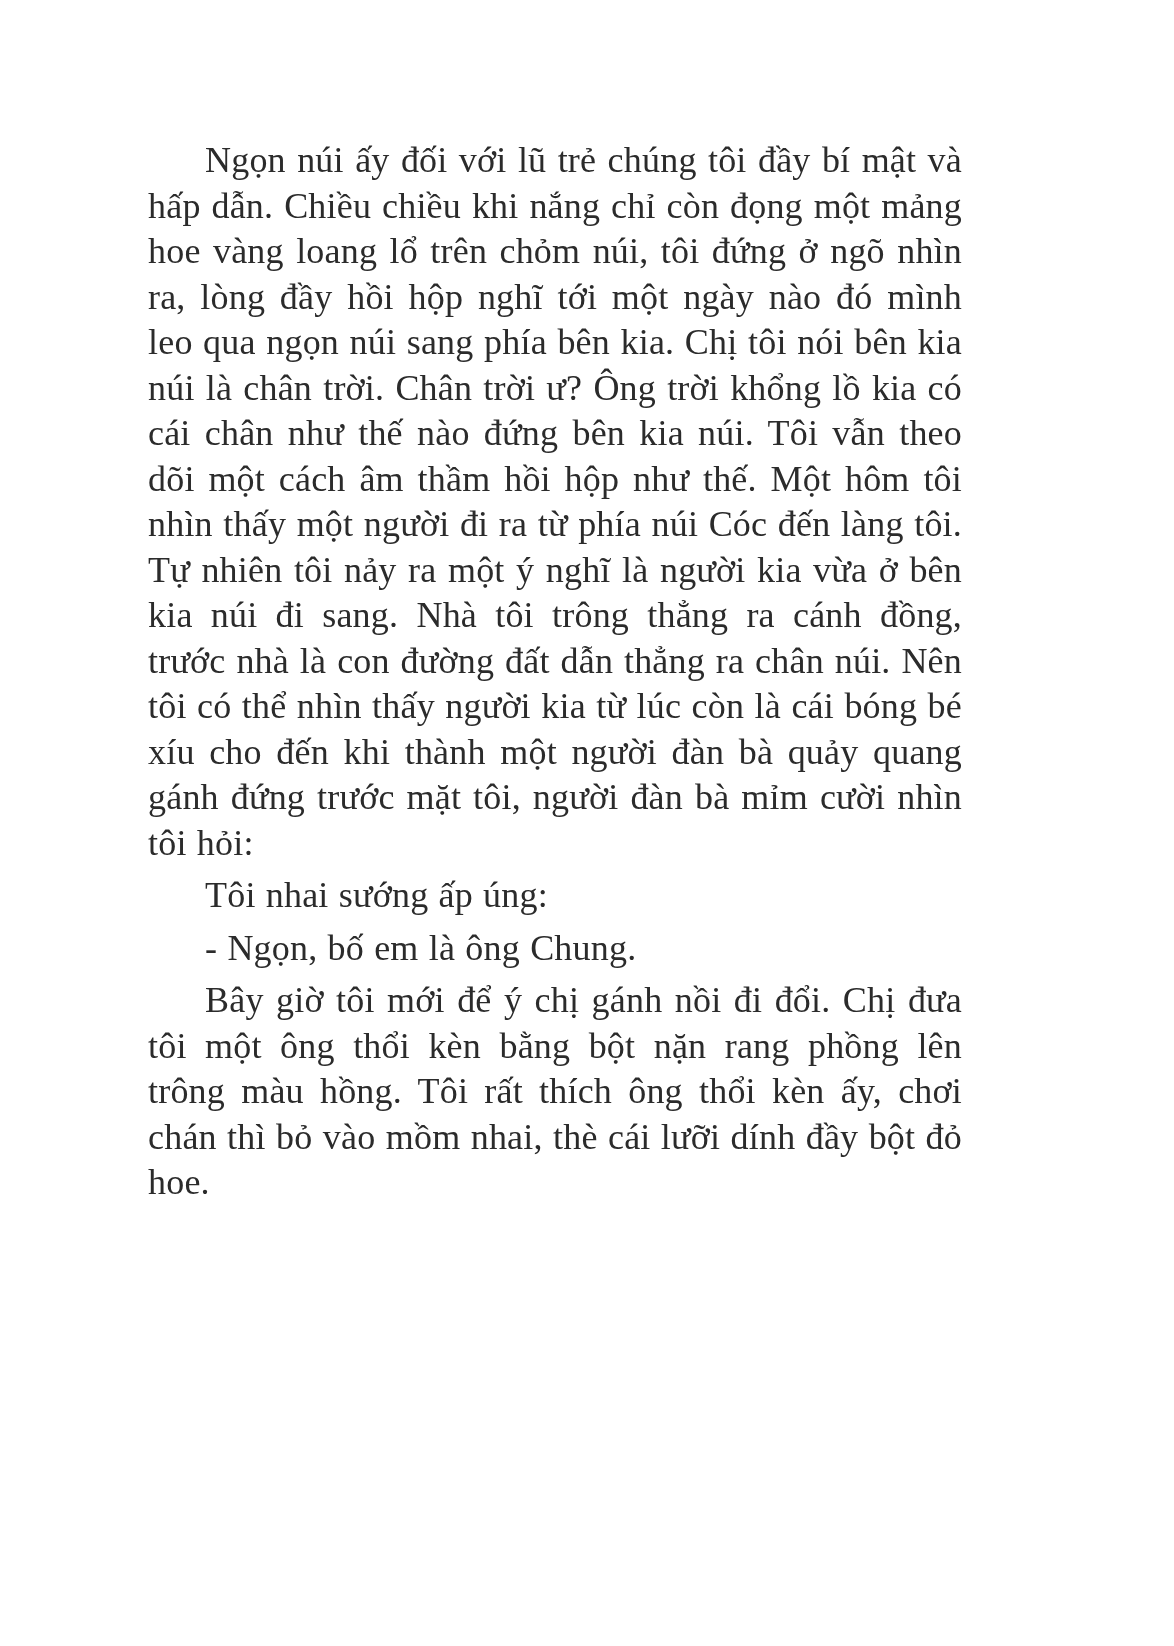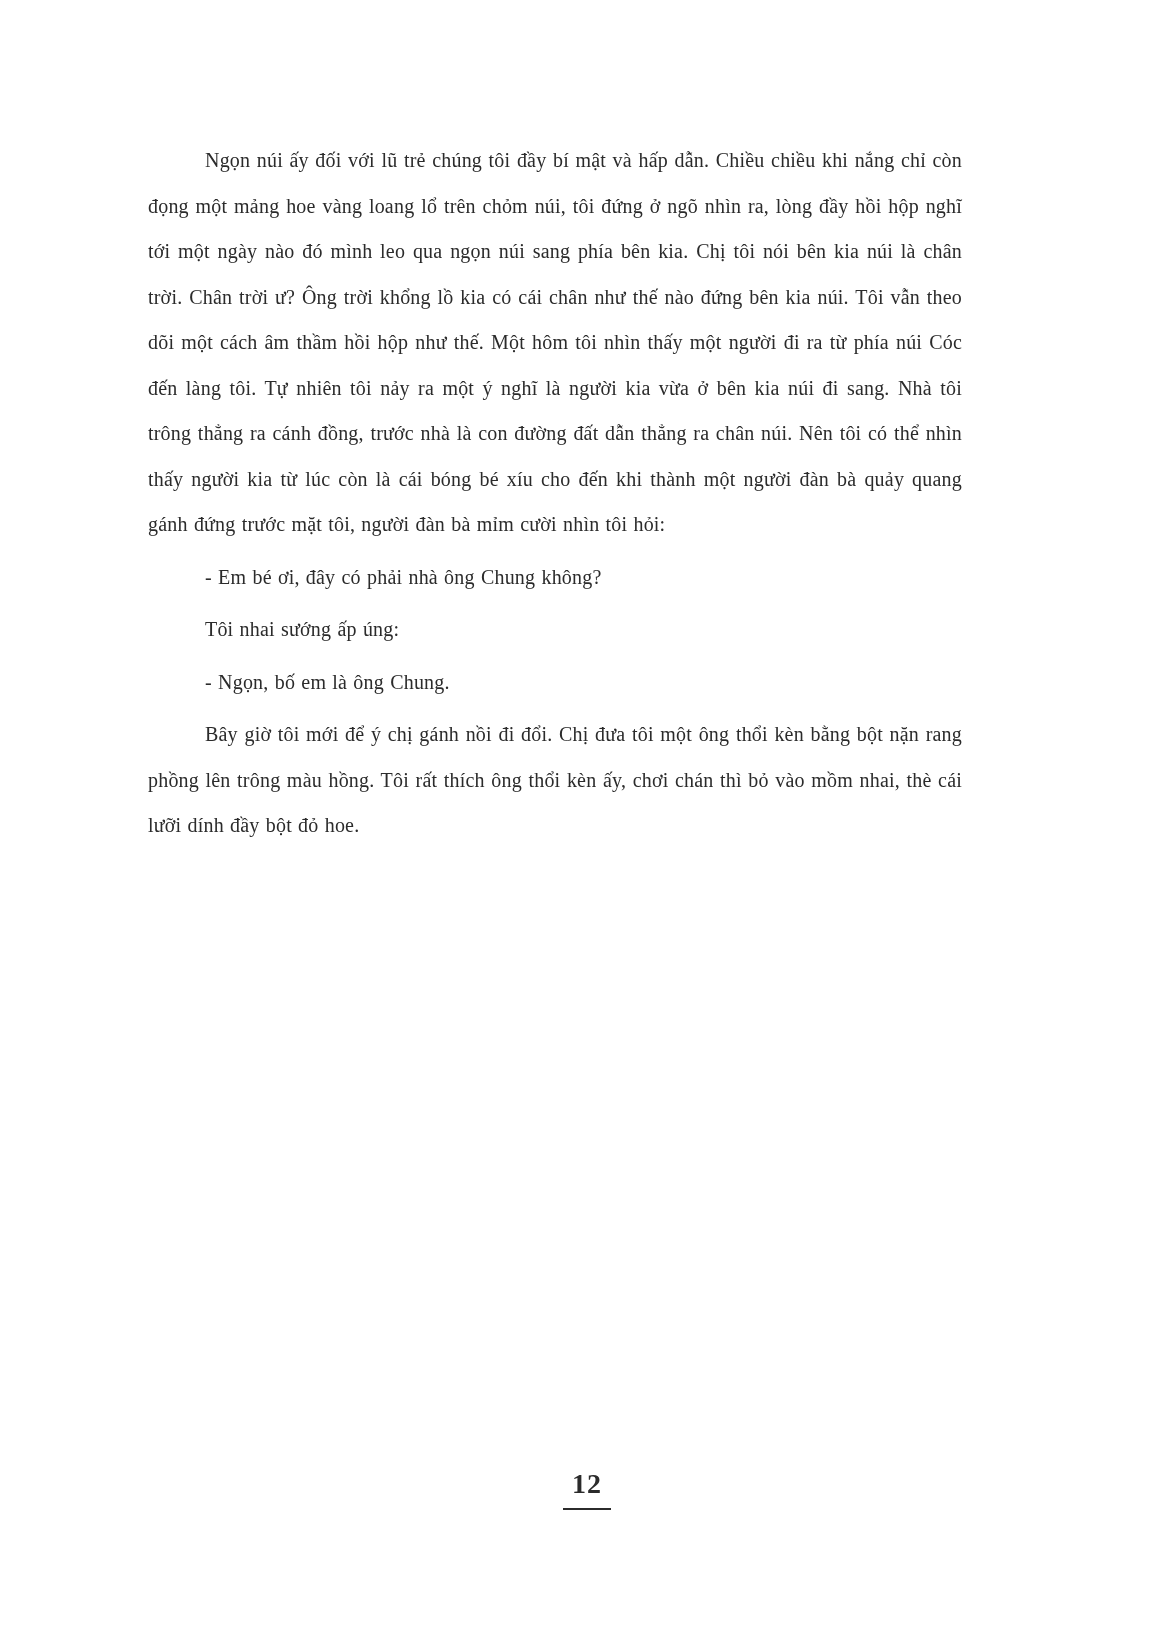--- a/index.html
+++ b/index.html
@@ -21,21 +21,21 @@
     background: #ffffff;
   }
   .text-block {
     position: absolute;
     top: 138px;
     left: 148px;
     width: 814px;
   }
   .text-block p {
     margin: 0 0 7px 0;
-    font-size: 20px;
+    font-size: 36px;
     line-height: 45.5px;
     text-align: justify;
     text-indent: 57px;
     letter-spacing: 0.2px;
     word-spacing: 1px;
   }
   .footer {
     position: absolute;
     left: 0;
     top: 1468px;
@@ -55,24 +55,19 @@
     margin: 8px auto 0 auto;
   }
 </style>
 </head>
 <body>
 
 <div class="book-page">
 
   <div class="text-block">
     <p>Ngọn núi ấy đối với lũ trẻ chúng tôi đầy bí mật và hấp dẫn. Chiều chiều khi nắng chỉ còn đọng một mảng hoe vàng loang lổ trên chỏm núi, tôi đứng ở ngõ nhìn ra, lòng đầy hồi hộp nghĩ tới một ngày nào đó mình leo qua ngọn núi sang phía bên kia. Chị tôi nói bên kia núi là chân trời. Chân trời ư? Ông trời khổng lồ kia có cái chân như thế nào đứng bên kia núi. Tôi vẫn theo dõi một cách âm thầm hồi hộp như thế. Một hôm tôi nhìn thấy một người đi ra từ phía núi Cóc đến làng tôi. Tự nhiên tôi nảy ra một ý nghĩ là người kia vừa ở bên kia núi đi sang. Nhà tôi trông thẳng ra cánh đồng, trước nhà là con đường đất dẫn thẳng ra chân núi. Nên tôi có thể nhìn thấy người kia từ lúc còn là cái bóng bé xíu cho đến khi thành một người đàn bà quảy quang gánh đứng trước mặt tôi, người đàn bà mỉm cười nhìn tôi hỏi:</p>
-    <p>- Em bé ơi, đây có phải nhà ông Chung không?</p>
     <p>Tôi nhai sướng ấp úng:</p>
     <p>- Ngọn, bố em là ông Chung.</p>
     <p>Bây giờ tôi mới để ý chị gánh nồi đi đổi. Chị đưa tôi một ông thổi kèn bằng bột nặn rang phồng lên trông màu hồng. Tôi rất thích ông thổi kèn ấy, chơi chán thì bỏ vào mồm nhai, thè cái lưỡi dính đầy bột đỏ hoe.</p>
   </div>
 
-  <div class="footer">
-    <div class="page-number">12</div>
-    <div class="page-number-rule"></div>
-  </div>
 
 </div>
 
 </body></html>

